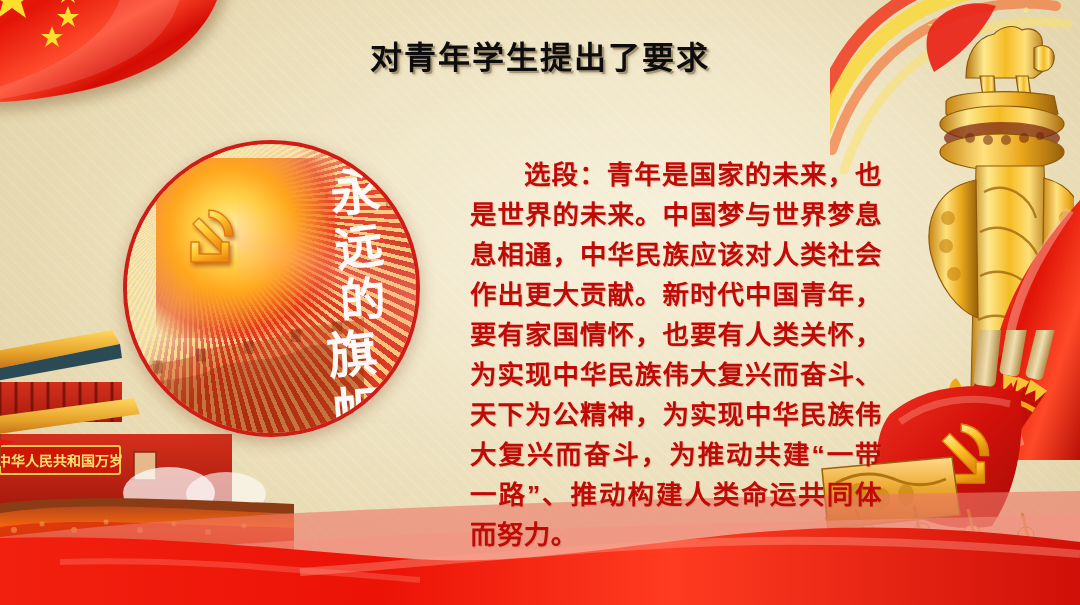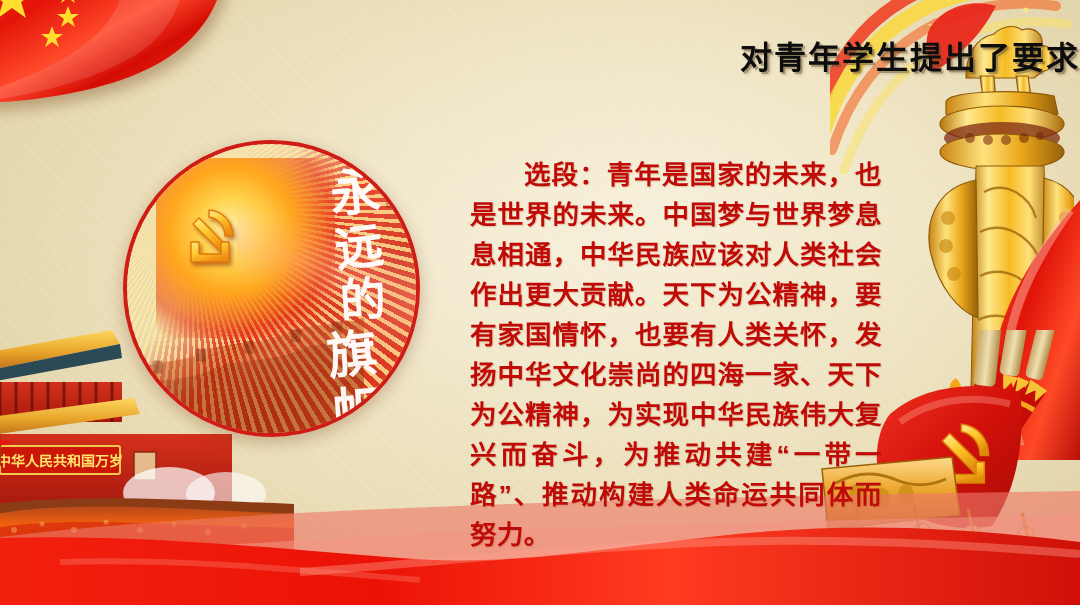--- a/index.html
+++ b/index.html
@@ -109,21 +109,21 @@
   .partyflag-br{position:absolute;right:0px;top:330px;width:250px;height:230px;}
   .monument{position:absolute;right:8px;bottom:0px;width:270px;height:150px;}
 
   
   .wave-pink{position:absolute;left:0;bottom:0;width:1080px;height:120px;}
   .wave-red{position:absolute;left:0;bottom:0;width:1080px;height:105px;}
 
   
   .title{
     position:absolute;left:0;top:32px;width:1080px;
-    text-align:right;
+    text-align:center;
     font-size:32px;font-weight:bold;
     letter-spacing:2px;
     color:#0d0d0d;
     text-shadow:2px 2px 0 rgba(90,70,40,.40), 3px 3px 3px rgba(120,95,55,.30);
     z-index:40;
   }
 
   
   .body-text{
     position:absolute;left:470px;top:155px;
@@ -498,15 +498,15 @@
           <stop offset="100%" stop-color="#d01008"></stop>
       </linearGradient>
     </defs>
     <path d="M0,38 C130,34 250,46 400,58 C520,68 620,44 760,32 C880,22 980,30 1080,42 L1080,105 L0,105 Z" fill="url(#waveG)"></path>
     <path d="M300,72 C420,64 560,48 720,42 C840,38 960,44 1080,54" stroke="rgba(255,160,140,.40)" stroke-width="8" fill="none"></path>
     <path d="M60,62 C180,58 300,70 420,80" stroke="rgba(255,150,130,.30)" stroke-width="6" fill="none"></path>
   </svg>
 
   <div class="title">对青年学生提出了要求</div>
 
-  <div class="body-text">选段：青年是国家的未来，也是世界的未来。中国梦与世界梦息息相通，中华民族应该对人类社会作出更大贡献。天下为公精神，要有家国情怀，也要有人类关怀，发扬中华文化崇尚的四海一家、天下为公精神，为实现中华民族伟大复兴而奋斗，为推动共建“一带一路”、推动构建人类命运共同体而努力。</div>
+  <div class="body-text">选段：青年是国家的未来，也是世界的未来。中国梦与世界梦息息相通，中华民族应该对人类社会作出更大贡献。新时代中国青年，要有家国情怀，也要有人类关怀，为实现中华民族伟大复兴而奋斗、天下为公精神，为实现中华民族伟大复兴而奋斗，为推动共建“一带一路”、推动构建人类命运共同体而努力。</div>
 
 </div>
 
 </body></html>

